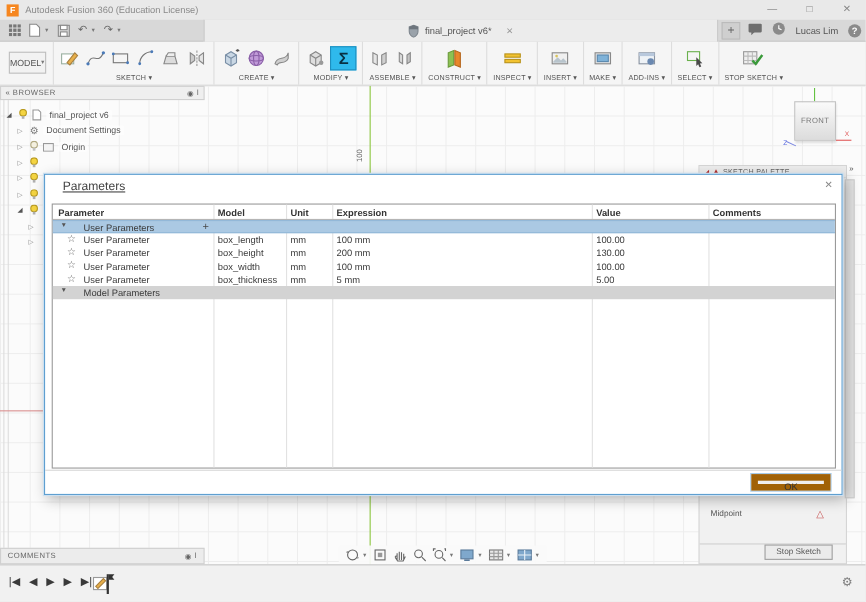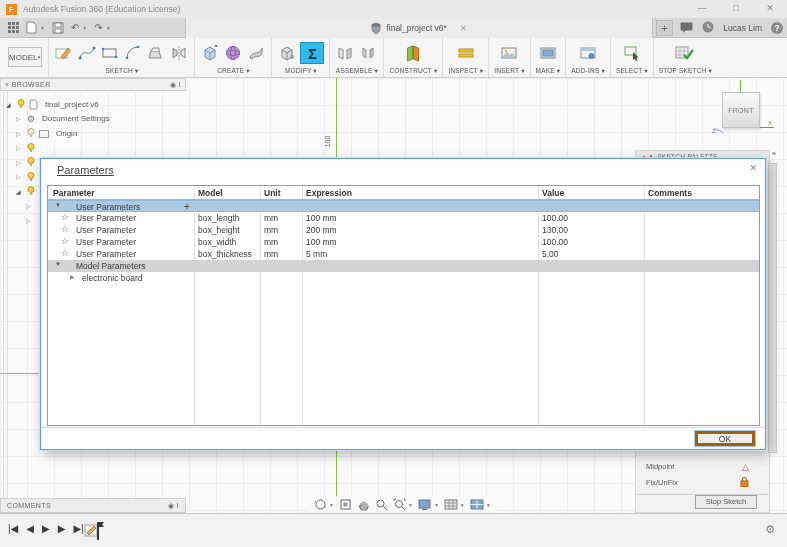--- a/index.html
+++ b/index.html
@@ -98,21 +98,21 @@
   .th { position:absolute; top:2px; font-size:8.5px; font-weight:bold; color:#333; }
   .prow { position:relative; height:12px; font-size:8.5px; color:#3a3a3a; }
   .prow.grayrow { background:#d3d3d3; }
   .prow.selrow { background:#abc9e3; border-top:1px solid #93b8d8; border-bottom:1px solid #93b8d8; }
   .cell { position:absolute; top:1px; white-space:nowrap; }
   .star { position:absolute; left:13px; top:0; font-size:9px; color:#666; }
   .chev { position:absolute; left:7px; top:1px; font-size:6px; color:#555; }
   .plusbtn { position:absolute; left:136px; top:0; font-size:10px; color:#4a4a4a; }
   .expchev { position:absolute; left:22px; top:1px; font-size:6px; color:#888; }
   .dlg-foot { position:absolute; left:0; right:0; bottom:0; height:22px; border-top:1px solid #d8d8d8; }
-  .okbtn { position:absolute; right:10px; top:3px; width:60px; height:15px; background:#efefef; border:3px solid #a16207; box-shadow:0 0 0 1px #a8cbe8; font-size:8.5px; color:#333; font-family:"Liberation Sans",sans-serif; }
+  .okbtn { position:absolute; right:10px; top:3px; width:72px; height:15px; background:#efefef; border:6px solid #a16207; box-shadow:0 0 0 1px #a8cbe8; font-size:8.5px; color:#333; font-family:"Liberation Sans",sans-serif; }
 
   
   .timeline { position:absolute; left:0; top:513px; width:787px; height:34px; background:#f1f1f1; border-top:1px solid #c8c8c8; }
   .pb { position:absolute; left:8px; top:9px; display:flex; gap:8px; font-size:10px; color:#3a3a3a; }
   .tl-feature { position:absolute; left:84px; top:6px; }
   .tl-gear { position:absolute; right:12px; top:9px; font-size:11px; color:#808080; }
 </style>
 </head>
 <body>
 
@@ -410,27 +410,20 @@
       </div>
       <div class="rp-row" style="top:290px">
         <span class="ricon"><svg width="10" height="8">
               <path d="M1 7 a4 4 0 0 1 8 0" fill="none" stroke="#c65050" stroke-width="1.3"></path>
             </svg></span>
       </div>
       <div class="rp-row" style="top:308px">
         <span>Midpoint</span>
         <span class="ricon tri-icon">△</span>
       </div>
-      <div class="rp-row" style="top:324px">
-        <span>Fix/UnFix</span>
-        <span class="ricon"><svg width="9" height="10">
-              <rect x="1" y="4" width="7" height="5.5" fill="#e08a30" stroke="#b06a18"></rect>
-              <path d="M2.5 4 v-1.5 a2 2 0 0 1 4 0 V4" fill="none" stroke="#b06a18" stroke-width="1.2"></path>
-            </svg></span>
-      </div>
       <div class="rp-sep"></div>
       <div class="stop-sketch-btn">Stop Sketch</div>
     </div>
     <div class="rscroll"></div>
     <div class="collapse-r">»</div>
 
     <div class="browser">
       <div class="panel-hdr">
         <span>«&nbsp;</span>
         <span>BROWSER</span>
@@ -627,24 +620,20 @@
           <span class="cell" style="left:216px">mm</span>
           <span class="cell" style="left:258px">5 mm</span>
           <span class="cell" style="left:494px">5.00</span>
           <span class="cell" style="left:600px"></span>
         </div>
 
         <div class="prow grayrow">
           <span class="chev">▼</span>
           <span class="cell" style="left:28px">Model Parameters</span>
         </div>
-        <div class="prow">
-          <span class="expchev">▶</span>
-          <span class="cell" style="left:34px">electronic board</span>
-        </div>
       </div>
 
       <div class="dlg-foot">
         <button class="okbtn">OK</button>
       </div>
     </div>
   </div>
 
   <div class="timeline">
     <div class="pb">

